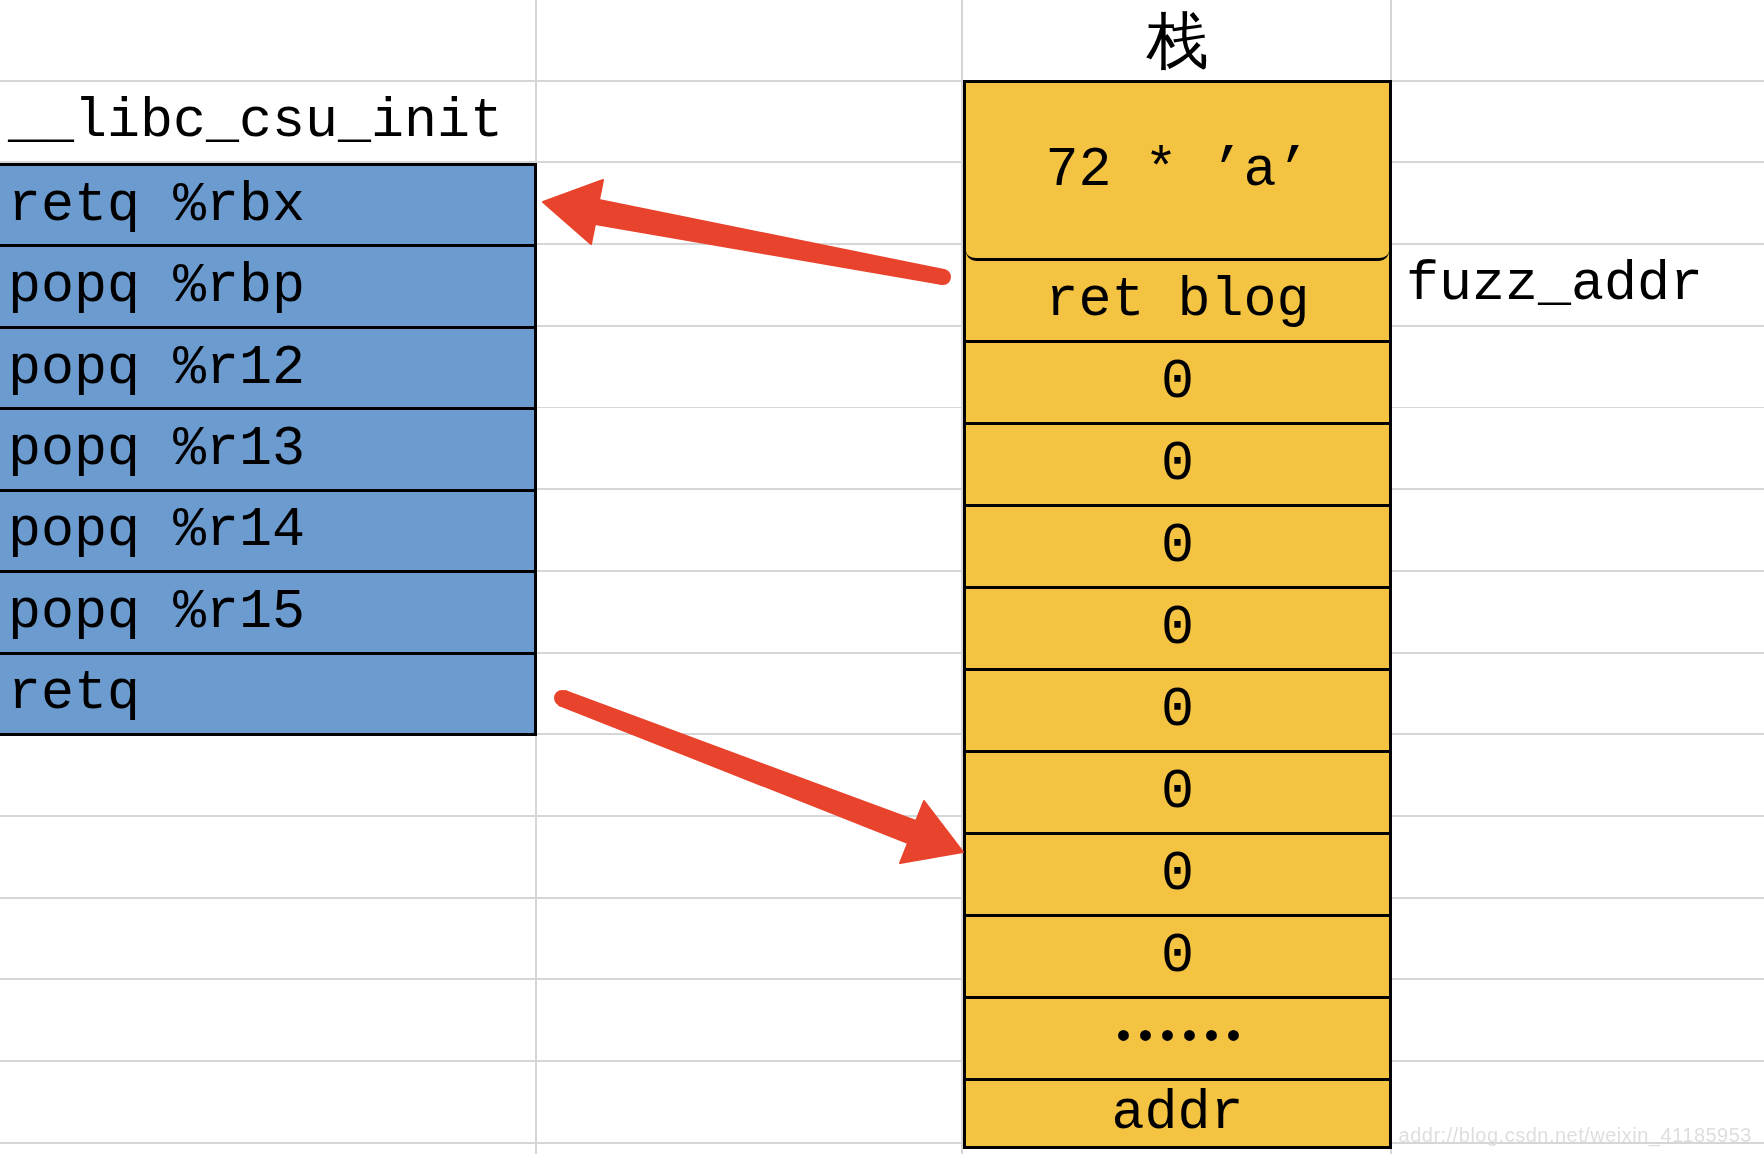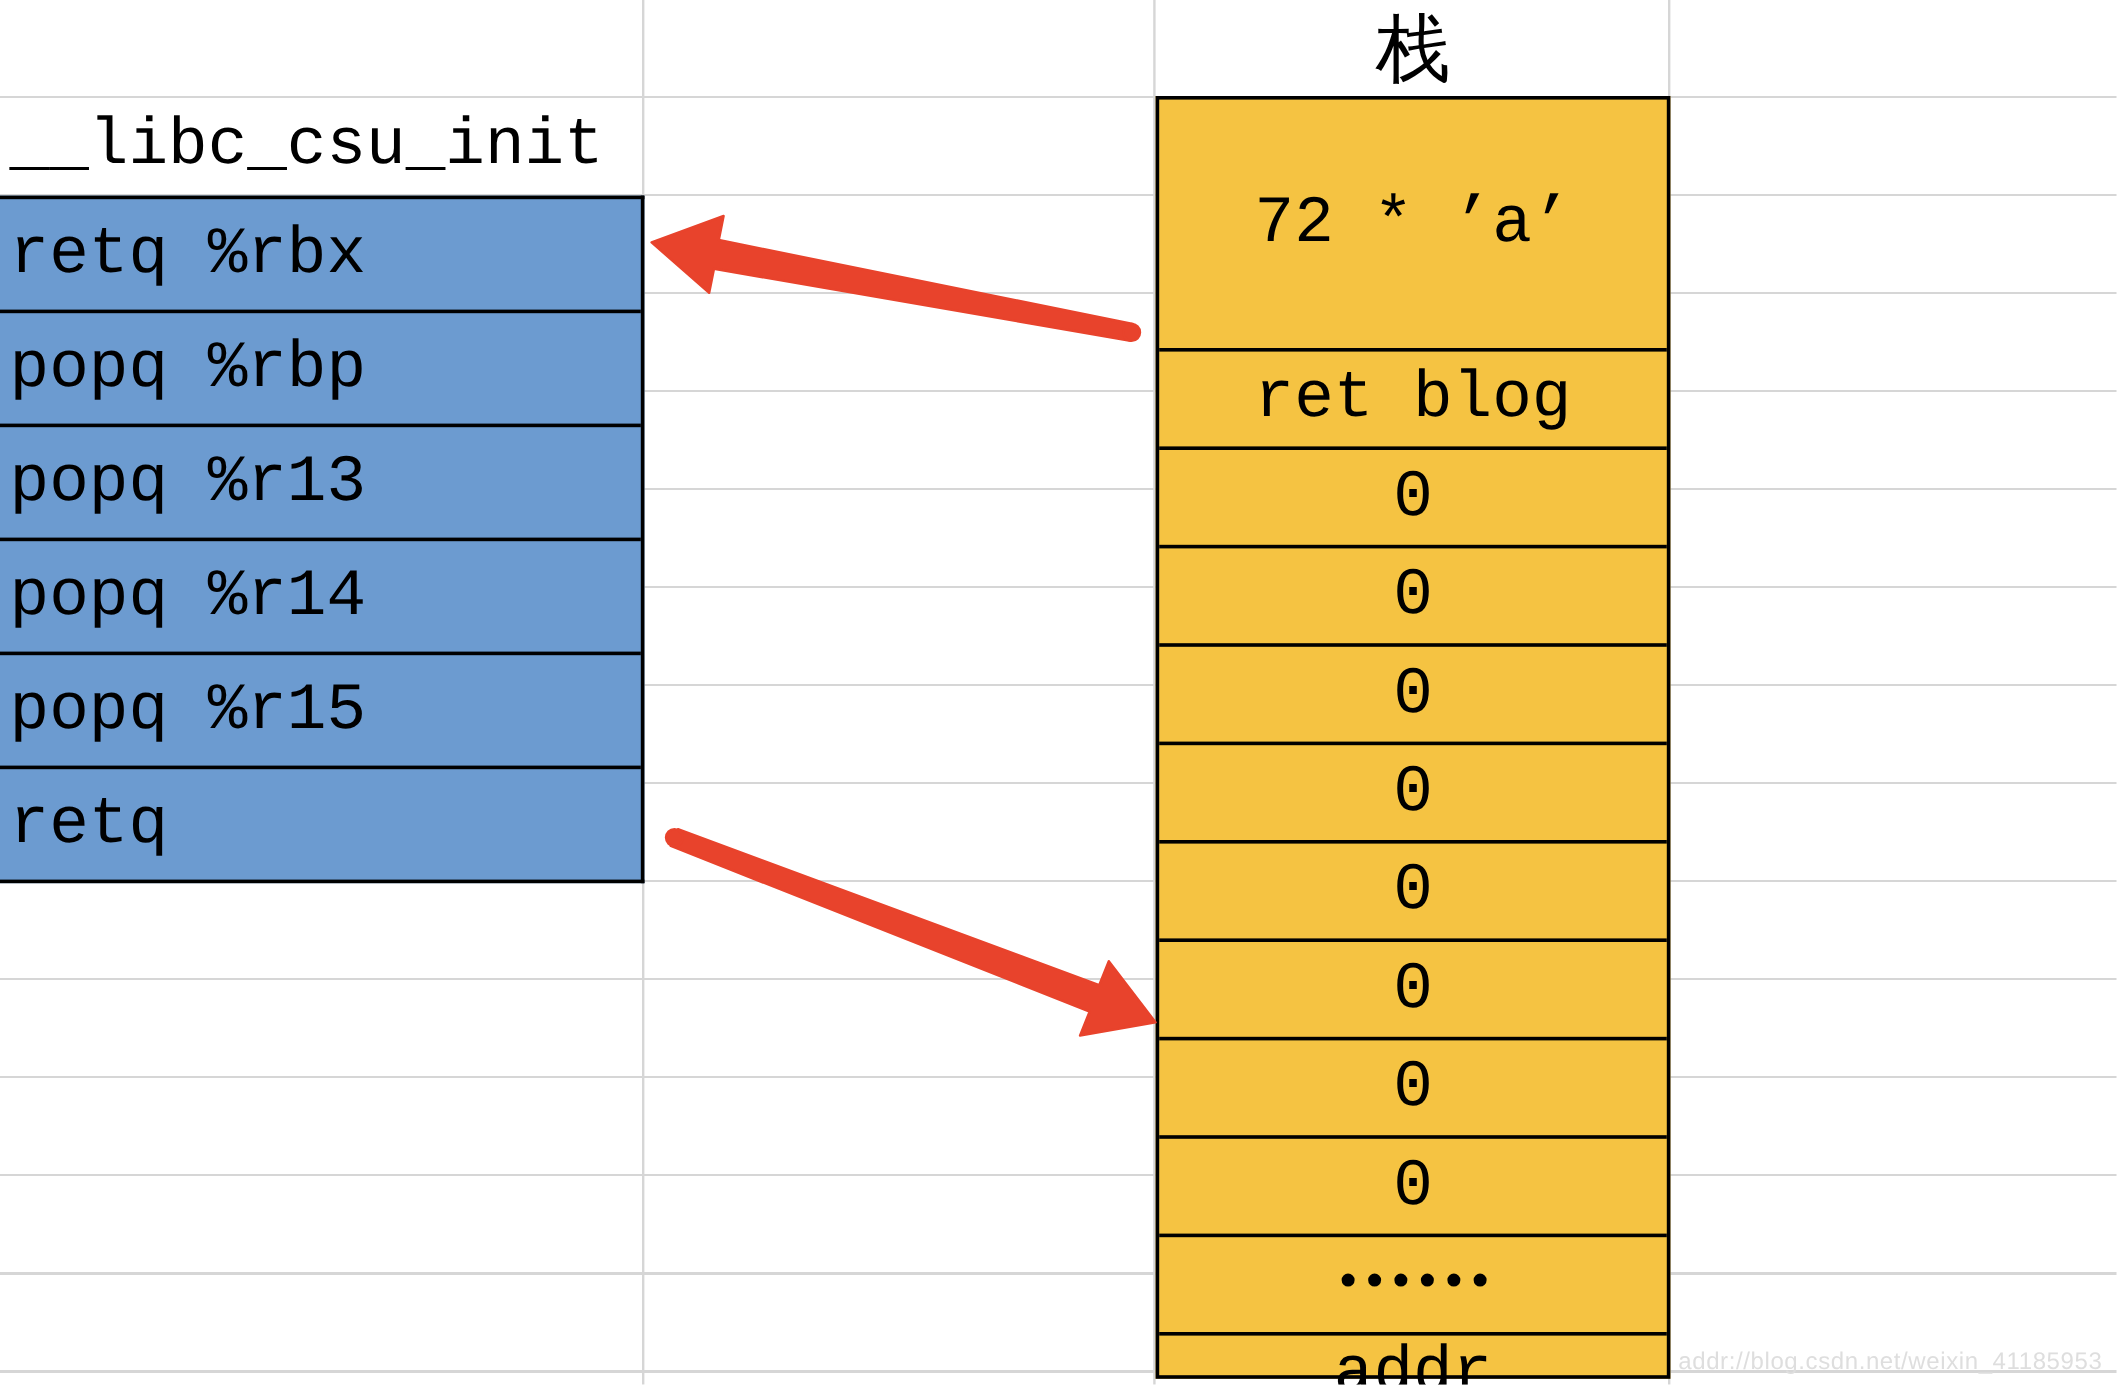--- a/index.html
+++ b/index.html
@@ -59,21 +59,21 @@
     position:absolute;left:963px;top:80px;width:429px;height:1069px;z-index:2;
     background:var(--orange);
     border:3px solid #000;box-sizing:border-box;
     display:flex;flex-direction:column;
   }
   .stack .cell{
     flex:none;height:82px;box-sizing:border-box;
     display:flex;align-items:center;justify-content:center;
     font-size:55px;border-bottom:3px solid #000;white-space:pre;
   }
-  .stack .cell.tall{height:210px;}
+  .stack .cell.tall{height:178px;border-radius:10px;}
   .stack .cell:last-child{flex:1;border-bottom:none;}
   .stack .dots{font-size:40px;letter-spacing:-2px;}
 
   
   .fuzz{
     position:absolute;left:1406px;top:243px;height:83px;z-index:2;
     display:flex;align-items:center;font-size:55px;white-space:pre;
   }
 
   
@@ -95,20 +95,21 @@
   <div class="hgrid"></div>
   <div class="vline v1"></div>
   <div class="vline v2"></div>
   <div class="vline v3"></div>
 
   <div class="gadget-title">__libc_csu_init</div>
 
   <div class="gadget">
       <div class="row"><span>retq %rbx</span></div>
       <div class="row"><span>popq %rbp</span></div>
+      <div class="row"><span>popq %r12</span></div>
       <div class="row"><span>popq %r13</span></div>
       <div class="row"><span>popq %r14</span></div>
       <div class="row"><span>popq %r15</span></div>
       <div class="row"><span>retq</span></div>
     </div>
 
   <div class="stack-title">栈</div>
 
   <div class="stack">
       <div class="cell tall"><span>72 * ’a’</span></div>
@@ -118,20 +119,21 @@
       <div class="cell"><span>0</span></div>
       <div class="cell"><span>0</span></div>
       <div class="cell"><span>0</span></div>
       <div class="cell"><span>0</span></div>
       <div class="cell"><span>0</span></div>
       <div class="cell"><span>0</span></div>
       <div class="cell"><span class="dots">••••••</span></div>
       <div class="cell"><span>addr</span></div>
     </div>
 
+  <div class="fuzz">fuzz_addr</div>
 
   <svg class="arrows" width="1764" height="1154" viewBox="0 0 1764 1154">
 
     <g>
       <polygon class="arrow" points="543,202 603,180 599,200 944,270 942,284 595,224 591,244"></polygon>
       <circle class="arrow" cx="943" cy="277" r="7"></circle>
     </g>
 
     <g>
       <polygon class="arrow" points="963,852 900,863 908,843 559,705 565,691 916,821 924,801"></polygon>

